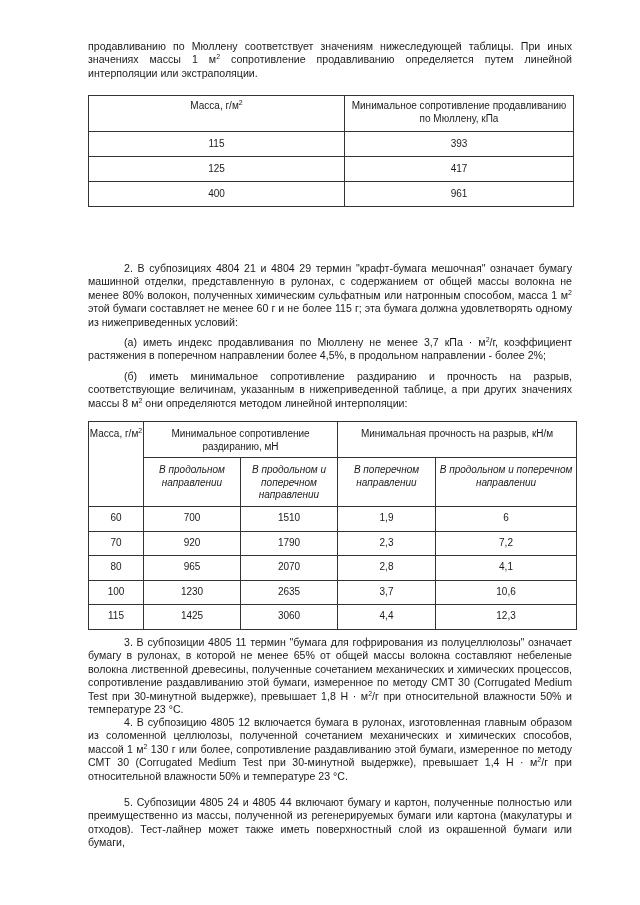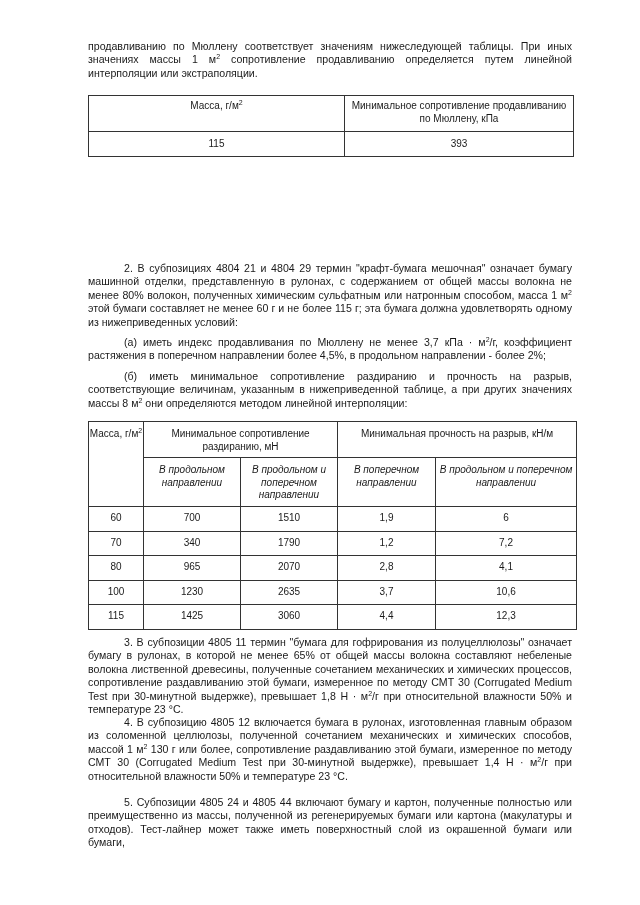--- a/index.html
+++ b/index.html
@@ -37,20 +37,28 @@
     </colgroup>
   <tbody>
       <tr>
     <th><span>Масса, г/м</span><sup>2</sup></th>
     <th>Минимальное сопротивление продавливанию по Мюллену, кПа</th>
   </tr>
   <tr>
         <td>115</td>
         <td>393</td>
       </tr>
+  <tr>
+        <td>125</td>
+        <td>417</td>
+      </tr>
+  <tr>
+        <td>400</td>
+        <td>961</td>
+      </tr>
 </tbody>
   </table>
 
 <p class="blk indent" style="top:262px;"><span>2. В субпозициях 4804 21 и 4804 29 термин "крафт-бумага мешочная" означает бумагу машинной отделки, представленную в рулонах, с содержанием от общей массы волокна не менее 80% волокон, полученных химическим сульфатным или натронным способом, масса 1 м</span><sup>2</sup><span> этой бумаги составляет не менее 60 г и не более 115 г; эта бумага должна удовлетворять одному из нижеприведенных условий:</span></p>
 
 <p class="blk indent" style="top:336px;"><span>(а) иметь индекс продавливания по Мюллену не менее 3,7 кПа · м</span><sup>2</sup><span>/г, коэффициент растяжения в поперечном направлении более 4,5%, в продольном направлении - более 2%;</span></p>
 
 <p class="blk indent" style="top:370px;"><span>(б) иметь минимальное сопротивление раздиранию и прочность на разрыв, соответствующие величинам, указанным в нижеприведенной таблице, а при других значениях массы 8 м</span><sup>2</sup><span> они определяются методом линейной интерполяции:</span></p>
 
 <table id="t2">
@@ -75,23 +83,23 @@
   </tr>
   <tr>
         <td>60</td>
         <td>700</td>
         <td>1510</td>
         <td>1,9</td>
         <td>6</td>
       </tr>
   <tr>
         <td>70</td>
-        <td>340</td>
+        <td>920</td>
         <td>1790</td>
-        <td>1,2</td>
+        <td>2,3</td>
         <td>7,2</td>
       </tr>
   <tr>
         <td>80</td>
         <td>965</td>
         <td>2070</td>
         <td>2,8</td>
         <td>4,1</td>
       </tr>
   <tr>

